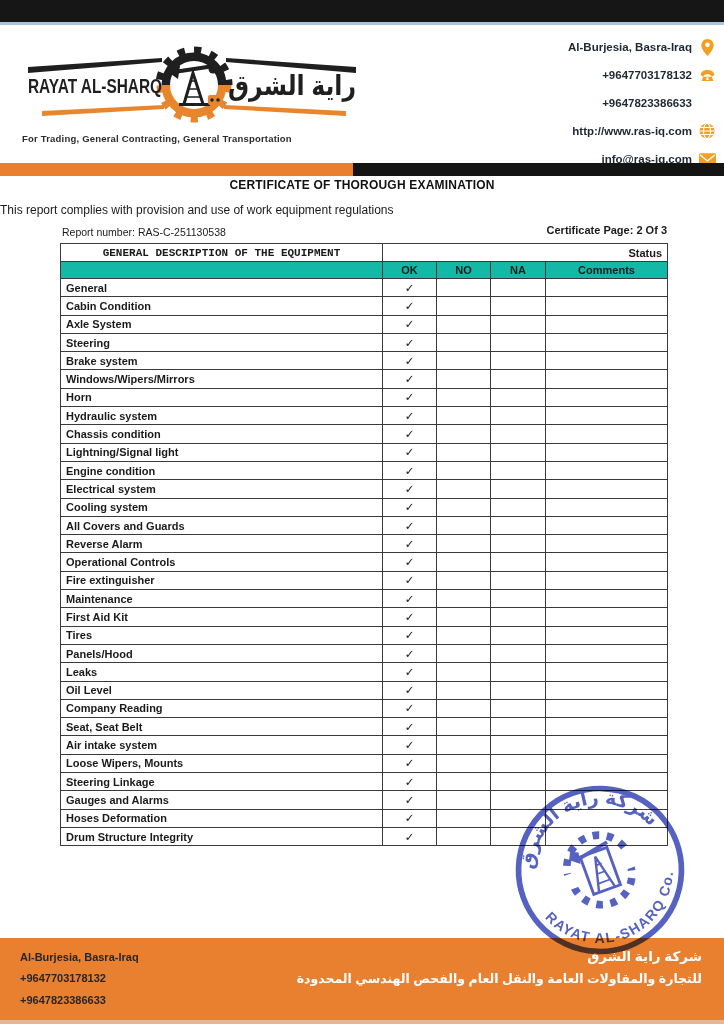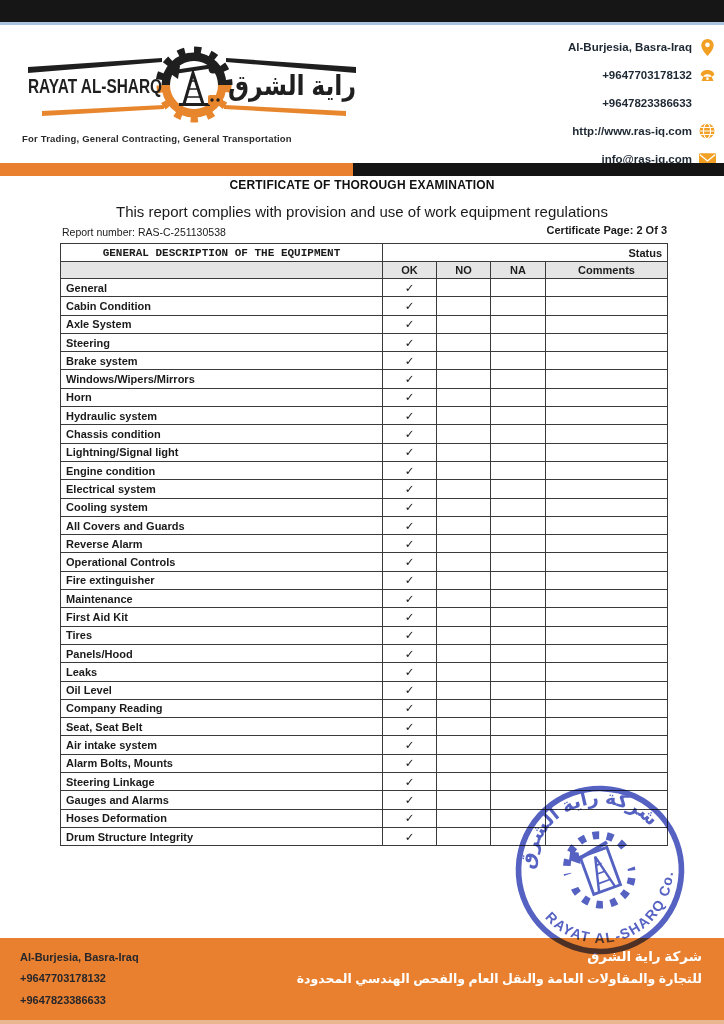--- a/index.html
+++ b/index.html
@@ -24,35 +24,35 @@
   
   .contacts { position:absolute; right:8px; top:33px; width:230px; }
   .contact-row { display:flex; align-items:center; justify-content:flex-end; height:28px; }
   .contact-text { font-size:11.5px; font-weight:bold; color:#1e2833; }
   .contact-icon { width:18px; height:18px; margin-left:6px; display:flex;
     align-items:center; justify-content:center; flex:0 0 18px; }
 
   
   .doc-title { position:absolute; left:0; top:178px; width:724px; text-align:center;
     font-size:12px; font-weight:bold; color:#111; letter-spacing:.2px; }
-  .doc-subtitle { position:absolute; left:0; top:203px; width:724px; text-align:center;
-    font-size:15px; color:#1a1a1a; }
+  .doc-subtitle { position:absolute; left:0; top:203px; width:724px; text-align:left;
+    font-size:12px; color:#1a1a1a; }
 
   
   .meta-row { position:absolute; left:60px; top:226px; width:607px; }
   .report-number { position:absolute; left:2px; top:0; font-size:10.5px; color:#1a1a1a; }
   .certificate-page { position:absolute; right:0; top:-2px; font-size:11px; font-weight:bold; color:#1a1a1a;text-align:center; }
 
   
   .table-wrap { position:absolute; left:60px; top:243px; width:607px; }
   table.equip { border-collapse:collapse; table-layout:fixed; width:607px; font-size:11px; }
   table.equip th, table.equip td { border:1px solid #3a3a3a; padding:0 5px; overflow:hidden; white-space:nowrap; }
   th.desc-h { text-align:center; font-size:11px; height:17px; font-weight:bold;font-family:Liberation Mono, monospace; }
   th.status-h { text-align:right; font-size:11px; height:17px; font-weight:bold; }
-  tr.orange-row th { background:#e5e5e5; height:16px; text-align:center; font-weight:bold; color:#1c1c1c; }
+  tr.orange-row th { background:#14b8a6; height:16px; text-align:center; font-weight:bold; color:#1c1c1c; }
   td.label-cell { font-weight:bold; height:17.3px; text-align:left; }
   td.mark-cell { text-align:center; height:17.3px; font-size:11.5px; color:#222; }
 
   
   .stamp { position:absolute; left:510px; top:780px; width:180px; height:180px;
     transform:rotate(-20deg); opacity:.82; mix-blend-mode:multiply; z-index:5; }
 
   
   .footer { position:absolute; left:0; top:938px; width:724px; height:86px; background:#e8802f; }
   .footer-left { position:absolute; left:20px; top:9px; font-size:11px; font-weight:bold;
@@ -370,21 +370,21 @@
             <td class="mark-cell"></td>
           </tr>
           <tr>
             <td class="label-cell">Air intake system</td>
             <td class="mark-cell">✓</td>
             <td class="mark-cell"></td>
             <td class="mark-cell"></td>
             <td class="mark-cell"></td>
           </tr>
           <tr>
-            <td class="label-cell">Alarm Bolts, Mounts</td>
+            <td class="label-cell">Loose Wipers, Mounts</td>
             <td class="mark-cell">✓</td>
             <td class="mark-cell"></td>
             <td class="mark-cell"></td>
             <td class="mark-cell"></td>
           </tr>
           <tr>
             <td class="label-cell">Steering Linkage</td>
             <td class="mark-cell">✓</td>
             <td class="mark-cell"></td>
             <td class="mark-cell"></td>

